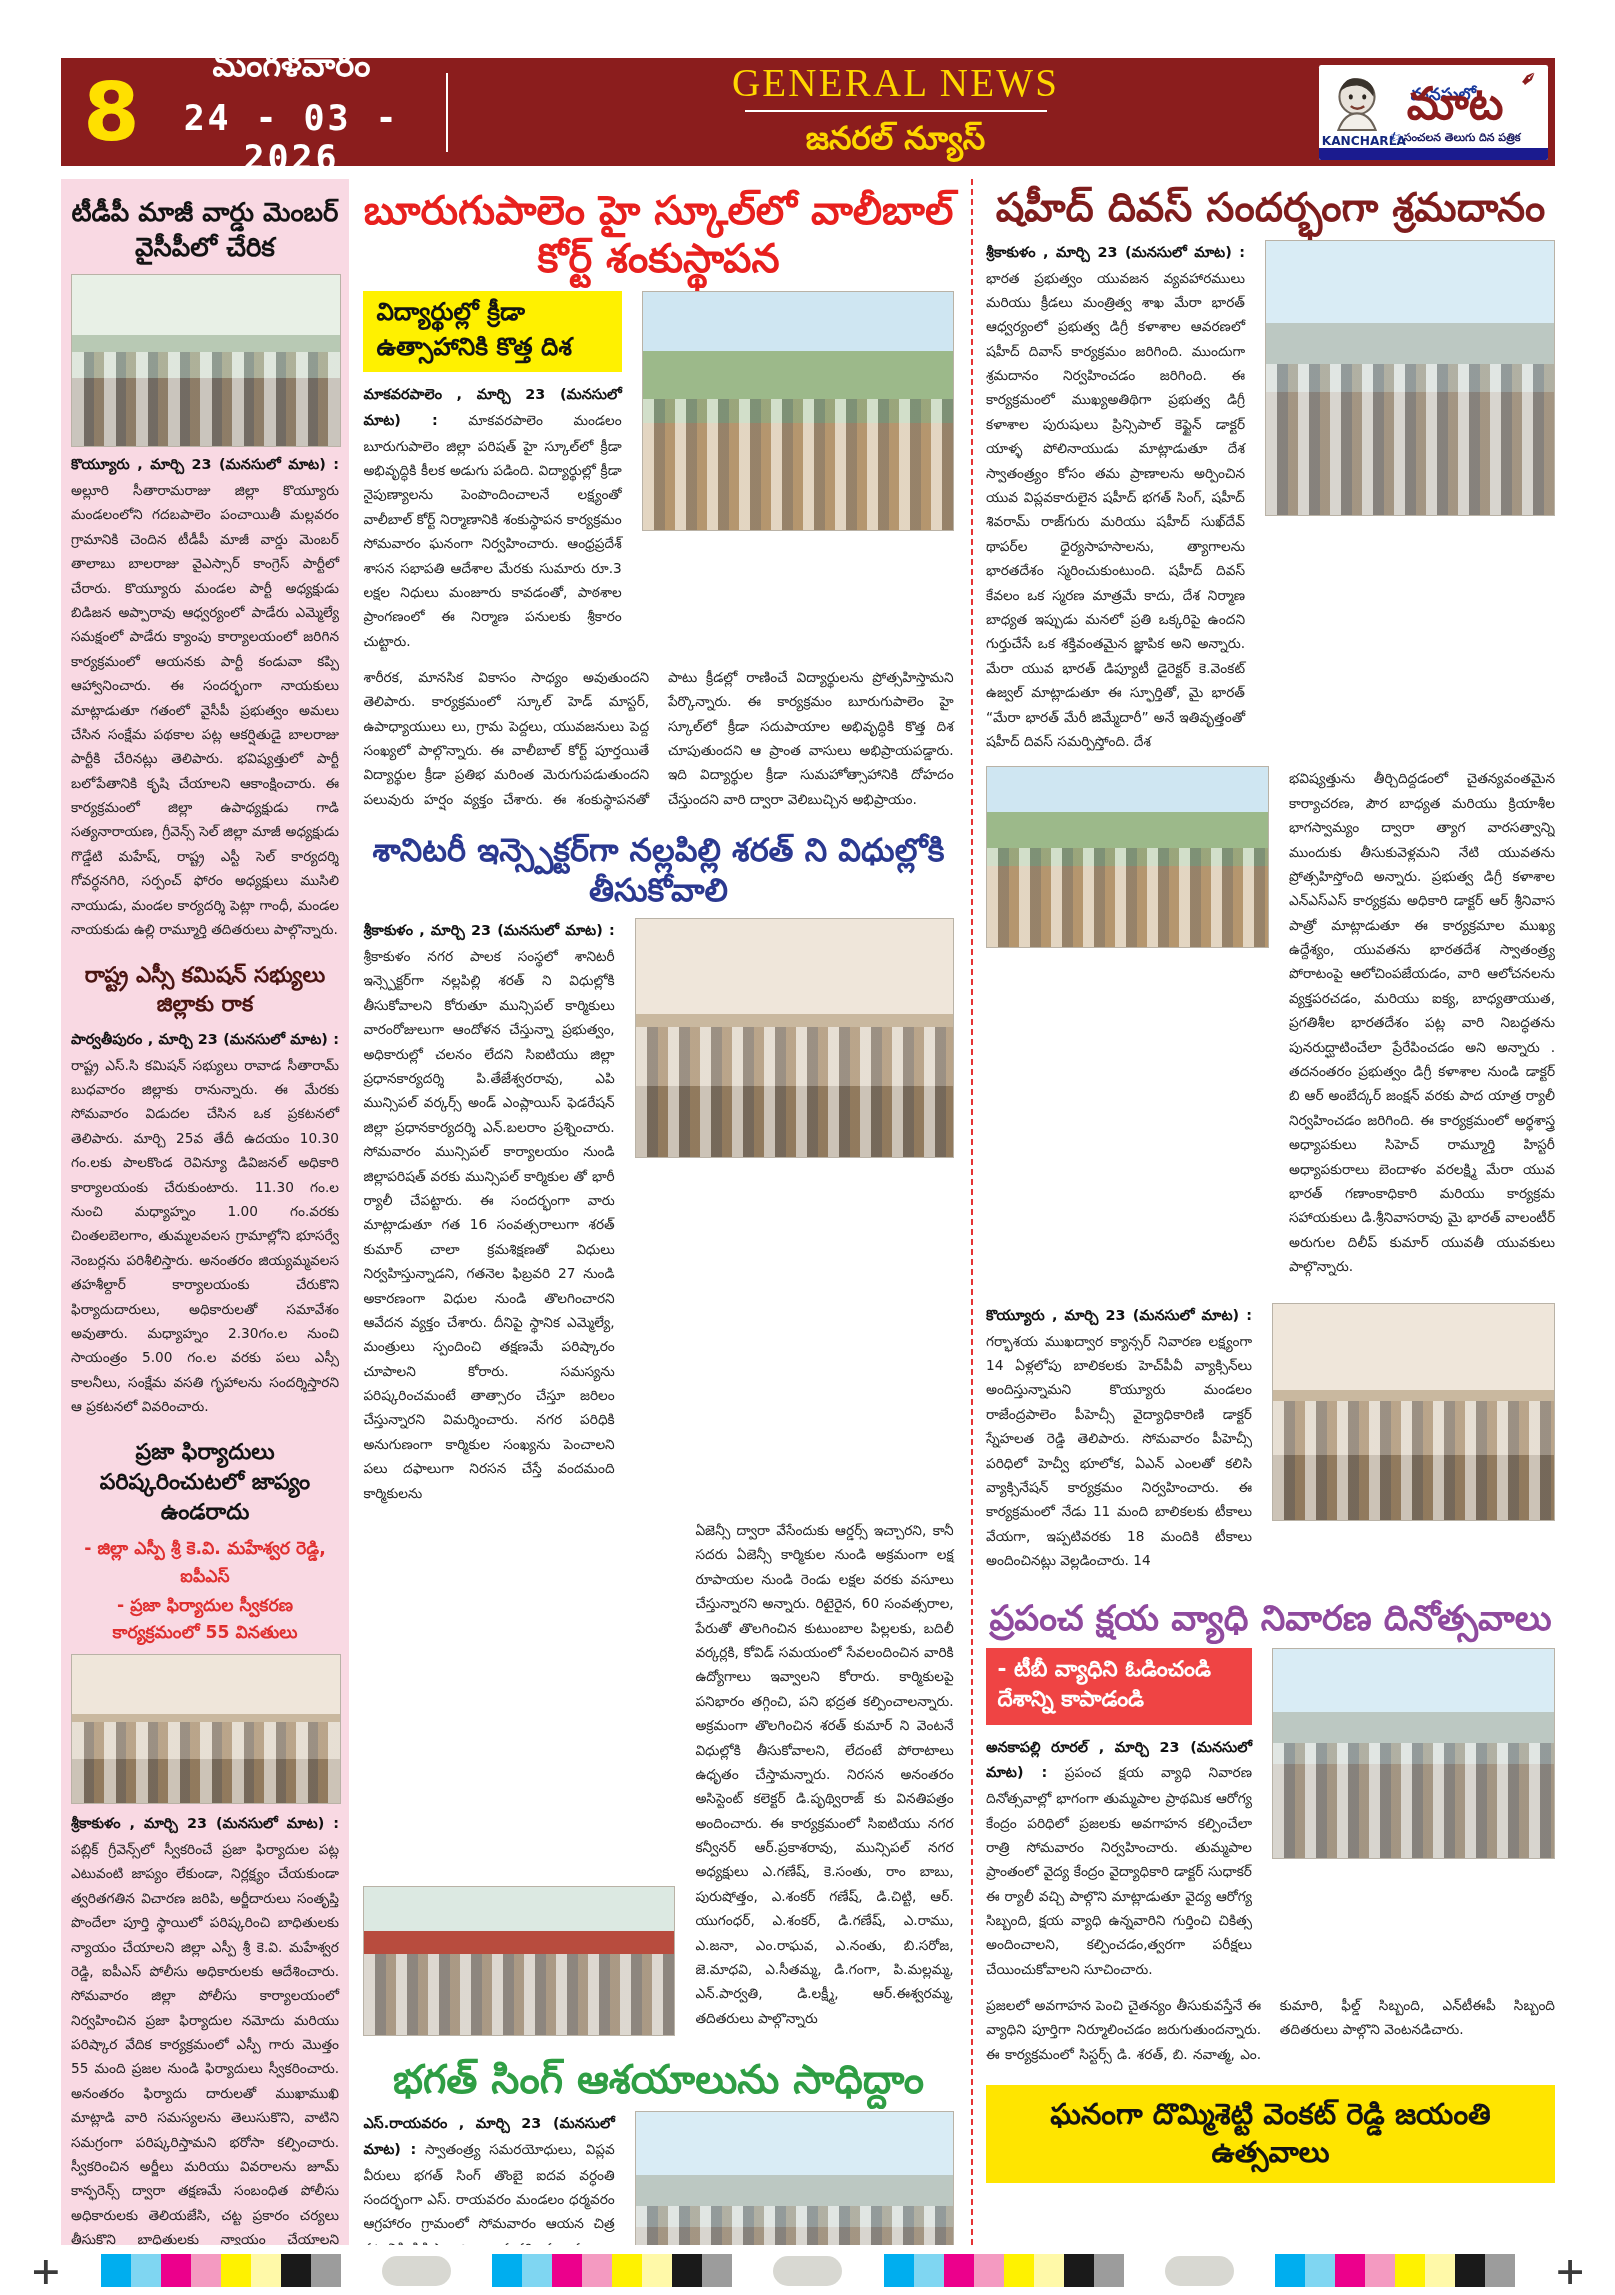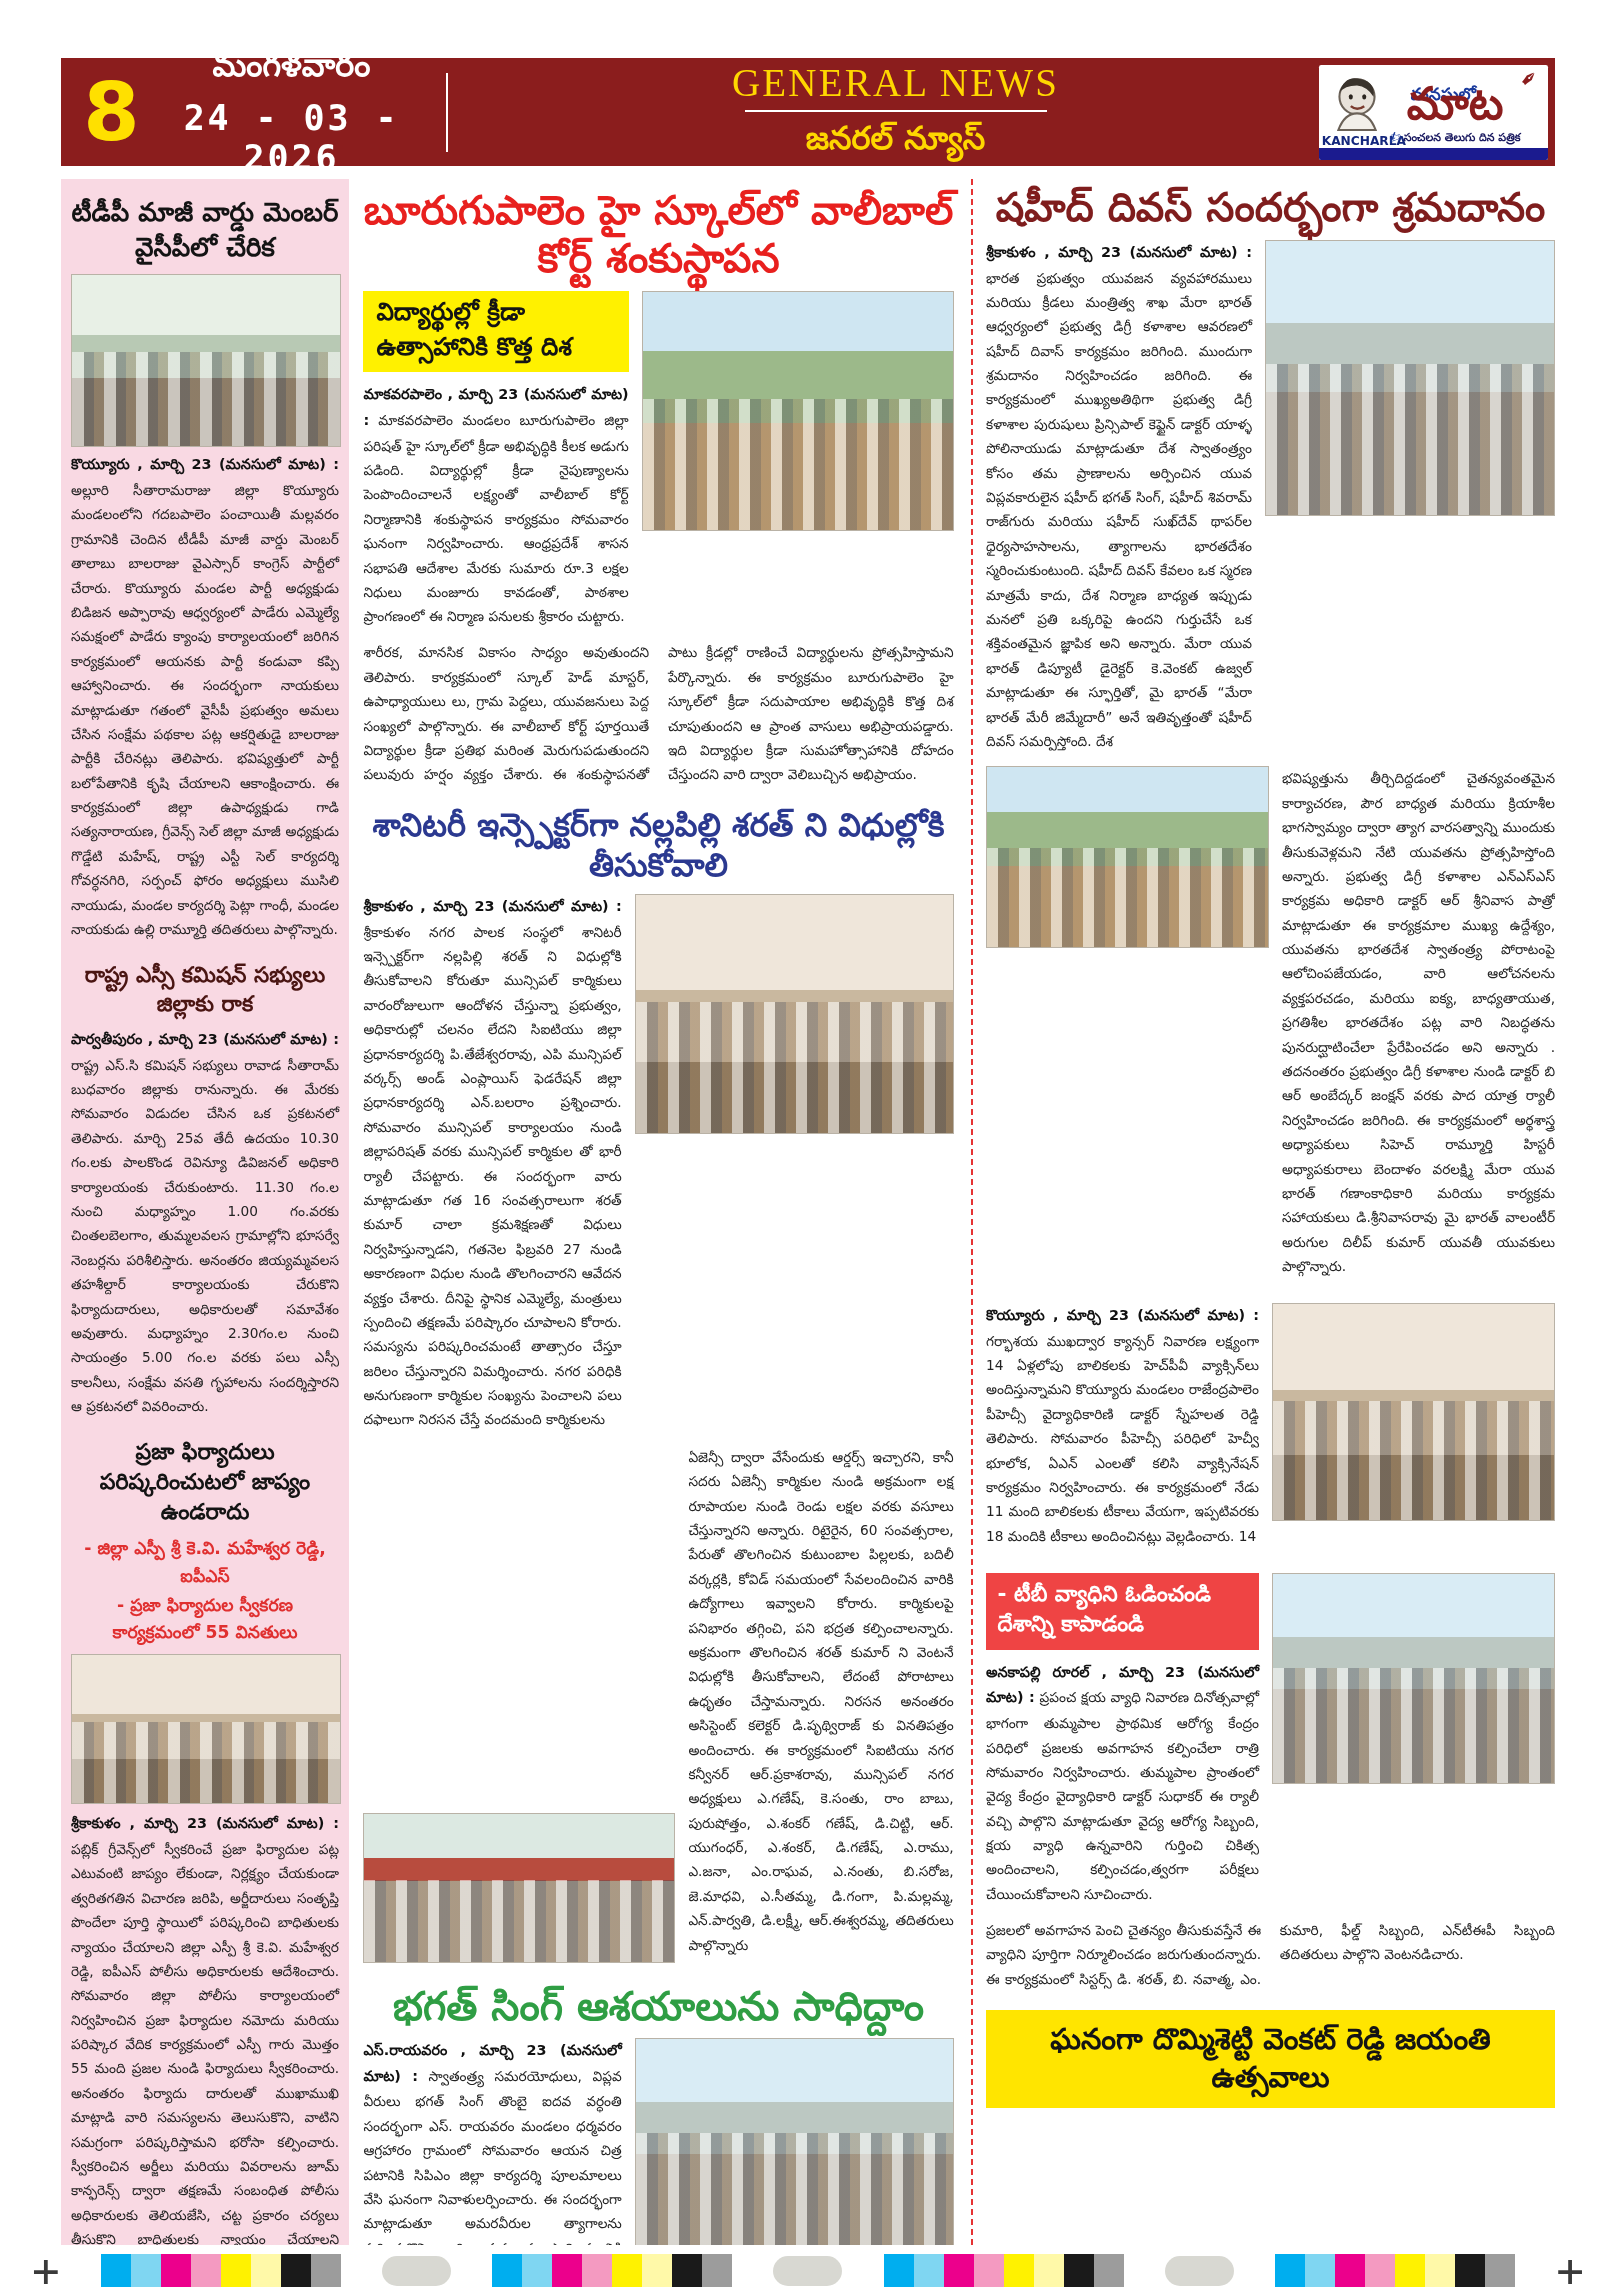--- a/index.html
+++ b/index.html
@@ -45,21 +45,21 @@
   .hl-r2{font-size:29.5px;color:#9c2257;line-height:1.25;}
   .hl-r3{font-size:35px;color:#8f4a9e;line-height:1.2;}
   .hl-r4{font-size:29px;color:#141414;background:#ffe500;padding:11.5px 8.6px;line-height:1.3;}
   .kicker-y{display:inline-block;background:#fff100;color:#141414;font-weight:bold;
             font-size:24.5px;padding:5.8px 13px;margin-bottom:10px;}
   .kicker-r{display:block;background:#ef4444;color:#ffffff;font-weight:bold;
             font-size:21.6px;padding:8.6px 11.5px;margin:0 0 10px;}
   .subhead-red{color:#e03030;font-weight:bold;font-size:17.3px;text-align:center;line-height:1.6;margin:1.4px 0;}
   .body{font-size:13.7px;line-height:1.78;text-align:justify;color:#222;margin:5.8px 0;}
   .dateline{font-weight:bold;font-size:14.4px;color:#111;}
-  .row{display:flex;gap:13px;align-items:flex-start;}
+  .row{display:flex;gap:20px;align-items:flex-start;}
   .row .body{flex:1;margin-top:0;}
   .twocol{column-count:2;column-gap:18.7px;}
   
   .photo{flex:none;border:0.7px solid #b9b2a6;background:#cfcabf;position:relative;overflow:hidden;}
   .photo::after{content:"";position:absolute;left:0;right:0;bottom:0;height:55%;
       background:repeating-linear-gradient(90deg,rgba(255,255,255,.55) 0 11.5px,rgba(70,70,80,.35) 11.5px 21.6px,rgba(150,120,90,.3) 21.6px 32px);}
   .ph-meet{background:linear-gradient(#e8f0e6 0 35%,#b8c9b4 35% 60%,#8a7f6d 60%);}
   .ph-room{background:linear-gradient(#efe6da 0 40%,#c9b89f 40% 70%,#8f7b5f 70%);}
   .ph-outdoor{background:linear-gradient(#cfe6f2 0 25%,#9cb98a 25% 55%,#c2a377 55%);}
   .ph-rally{background:linear-gradient(#d9ecf5 0 30%,#bcc8c2 30% 55%,#a9a294 55%);}
@@ -211,20 +211,21 @@
         <div class="row">
           <p class="body">
             <strong class="dateline">కొయ్యూరు , మార్చి 23 (మనసులో మాట) :</strong>
             <span>గర్భాశయ ముఖద్వార క్యాన్సర్ నివారణ లక్ష్యంగా 14 ఏళ్లలోపు బాలికలకు హెచ్‌పీవీ వ్యాక్సిన్‌లు అందిస్తున్నామని కొయ్యూరు మండలం రాజేంద్రపాలెం పీహెచ్సీ వైద్యాధికారిణి డాక్టర్ స్నేహలత రెడ్డి తెలిపారు. సోమవారం పీహెచ్సీ పరిధిలో హెచ్వీ భూలోక, ఏఎన్ ఎంలతో కలిసి వ్యాక్సినేషన్ కార్యక్రమం నిర్వహించారు. ఈ కార్యక్రమంలో నేడు 11 మంది బాలికలకు టీకాలు వేయగా, ఇప్పటివరకు 18 మందికి టీకాలు అందించినట్లు వెల్లడించారు. 14</span>
           </p>
           <div class="photo ph-room" style="width:281px;height:216px;"></div>
         </div>
       </article>
 
       <article>
+        <h2 class="hl hl-r3">ప్రపంచ క్షయ వ్యాధి నివారణ దినోత్సవాలు</h2>
         <div class="row">
           <div style="flex:1;">
             <span class="kicker-r">- టీబీ వ్యాధిని ఓడించండి దేశాన్ని కాపాడండి</span>
             <p class="body">
               <strong class="dateline">అనకాపల్లి రూరల్ , మార్చి 23 (మనసులో మాట) :</strong>
               <span>ప్రపంచ క్షయ వ్యాధి నివారణ దినోత్సవాల్లో భాగంగా తుమ్మపాల ప్రాథమిక ఆరోగ్య కేంద్రం పరిధిలో ప్రజలకు అవగాహన కల్పించేలా రాత్రి సోమవారం నిర్వహించారు. తుమ్మపాల ప్రాంతంలో వైద్య కేంద్రం వైద్యాధికారి డాక్టర్ సుధాకర్ ఈ ర్యాలీ వచ్చి పాల్గొని మాట్లాడుతూ వైద్య ఆరోగ్య సిబ్బంది, క్షయ వ్యాధి ఉన్నవారిని గుర్తించి చికిత్స అందించాలని, కల్పించడం,త్వరగా పరీక్షలు చేయించుకోవాలని సూచించారు.</span>
             </p>
           </div>
           <div class="photo ph-rally" style="width:281px;height:209px;"></div>
         </div>

